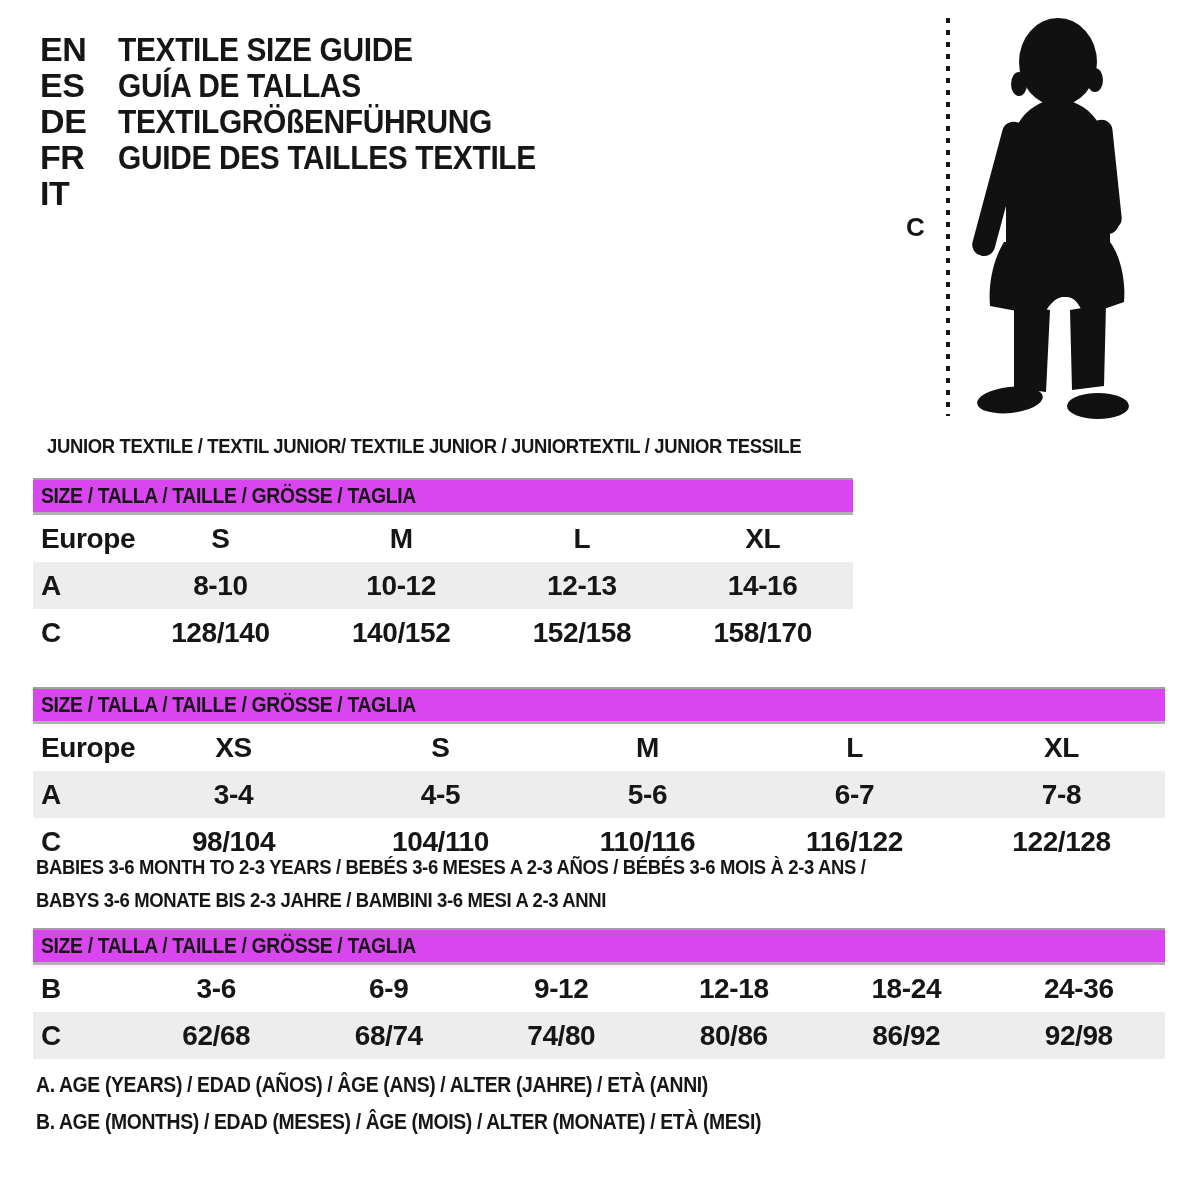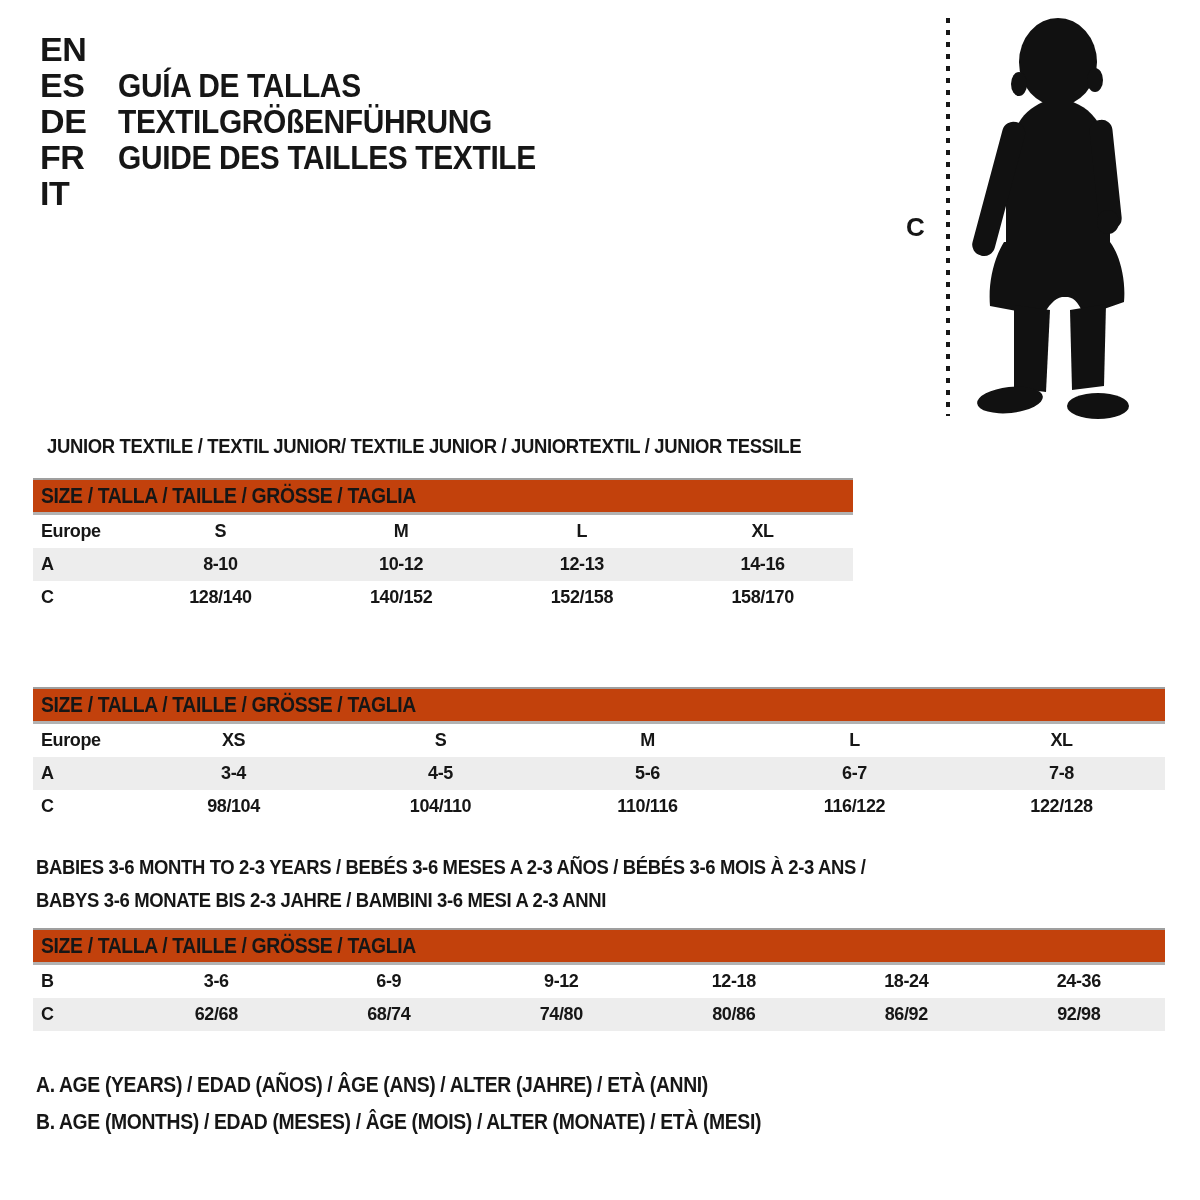--- a/index.html
+++ b/index.html
@@ -26,45 +26,46 @@
   }
   .dim-label { position:absolute; left:906px; top:212px; font-size:26px; }
   .silhouette { position:absolute; left:958px; top:10px; }
 
   
   .sec-title { position:absolute; left:36px; font-size:21px; white-space:nowrap; }
   .sec-title.two-line { line-height:33px; }
 
   .table { position:absolute; left:33px; }
   .band {
-    height:32px; background:#c2410c;
+    height:32px; background:#d946ef;
     border-top:2px solid #9f9f9f; border-bottom:3px solid #b2b2b2;
     display:flex; align-items:center; padding-left:8px; font-size:22px;
   }
-  .trow { display:grid; height:33px; align-items:center; font-size:18px; }
+  .trow { display:grid; height:47px; align-items:center; font-size:28px; }
   .junior-grid   { grid-template-columns:97px repeat(4, 1fr); }
   .children-grid { grid-template-columns:97px repeat(5, 1fr); }
   .babies-grid   { grid-template-columns:97px repeat(6, 1fr); }
   .lbl { padding-left:8px; }
   .val { text-align:center; }
   .shaded { background:#ededed; }
 
   .subscript { font-size:0.62em; vertical-align:-0.28em; }
 
   
   .footnotes { position:absolute; left:36px; top:1066px; font-size:22px; line-height:37px; }
 </style>
 </head>
 <body>
 
 <div id="canvas">
 
   <div class="lang-list">
     <div class="lang-row">
       <span class="lang-code">EN</span>
+      <span class="lang-title"><span class="cond">TEXTILE SIZE GUIDE</span></span>
     </div>
     <div class="lang-row">
       <span class="lang-code">ES</span>
       <span class="lang-title"><span class="cond">GUÍA DE TALLAS</span></span>
     </div>
     <div class="lang-row">
       <span class="lang-code">DE</span>
       <span class="lang-title"><span class="cond">TEXTILGRÖßENFÜHRUNG</span></span>
     </div>
     <div class="lang-row">

